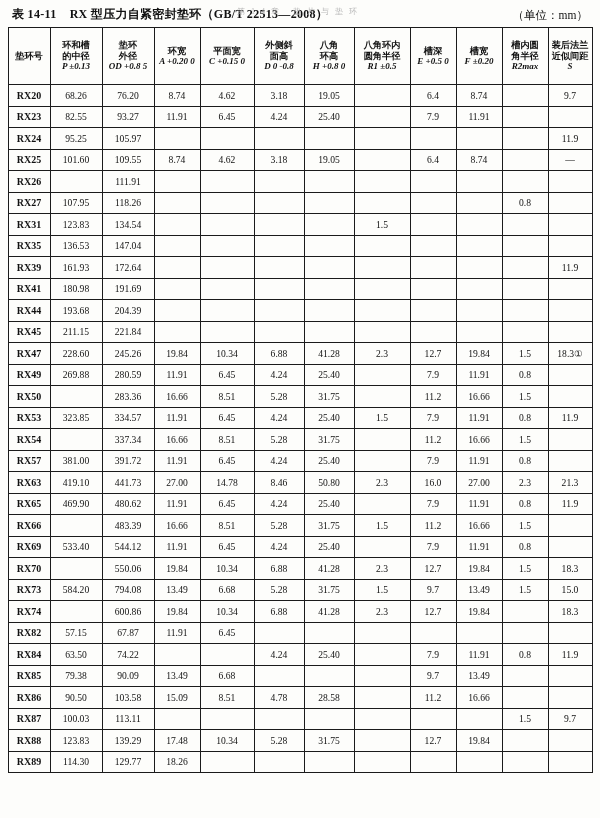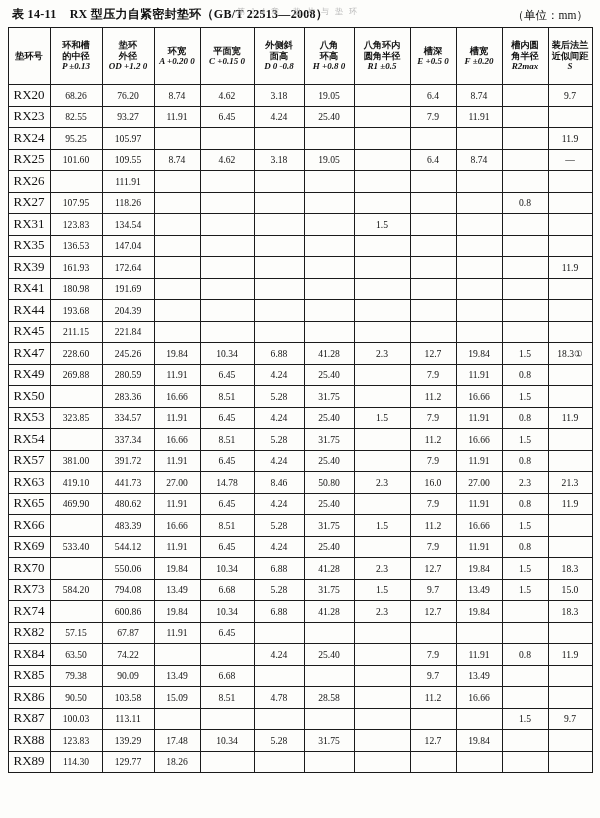--- a/index.html
+++ b/index.html
@@ -8,21 +8,21 @@
   .titlebar{display:flex;align-items:flex-end;justify-content:space-between;padding:6px 12px 4px 12px;}
   .title{font-size:12px;font-weight:bold;letter-spacing:.3px;}
   .unit{font-size:11.5px;}
   table{border-collapse:collapse;width:576px;margin:0 auto;table-layout:fixed;}
   td,th{border:1px solid #1b1b1b;text-align:center;vertical-align:middle;font-size:9.4px;padding:0;line-height:1.15;}
   thead th{font-weight:bold;font-size:9.2px;height:54px;padding:1px;}
   thead th .l1{display:block;}
   thead th .l2{display:block;}
   thead th .sym{display:block;font-style:italic;font-weight:bold;font-size:9px;}
   tbody td{height:20.5px;}
-  .code{font-size:13px;}
+  .code{font-size:10px;font-weight:bold;}
   .big{font-size:9.6px;}
   .ghost{position:absolute;top:6px;left:0;width:100%;text-align:center;font-size:8px;color:#b9b9b9;letter-spacing:6px;}
   .w0{width:42px}.w1{width:52px}.w2{width:52px}.w3{width:46px}.w4{width:54px}.w5{width:50px}
   .w6{width:50px}.w7{width:56px}.w8{width:46px}.w9{width:46px}.w10{width:46px}.w11{width:44px}
 </style>
 </head>
 <body>
 
 <div class="page">
 
@@ -60,21 +60,21 @@
           <span class="sym"></span>
         </th>
         <th>
           <span class="l1">环和槽</span>
           <span class="l2">的中径</span>
           <span class="sym">P ±0.13</span>
         </th>
         <th>
           <span class="l1">垫环</span>
           <span class="l2">外径</span>
-          <span class="sym">OD +1.2 0</span>
+          <span class="sym">OD +0.8 5</span>
         </th>
         <th>
           <span class="l1">环宽</span>
           <span class="l2"></span>
           <span class="sym">A +0.20 0</span>
         </th>
         <th>
           <span class="l1">平面宽</span>
           <span class="l2"></span>
           <span class="sym">C +0.15 0</span>

